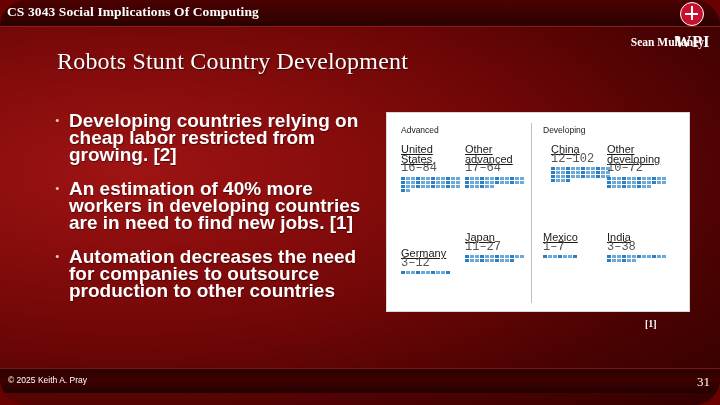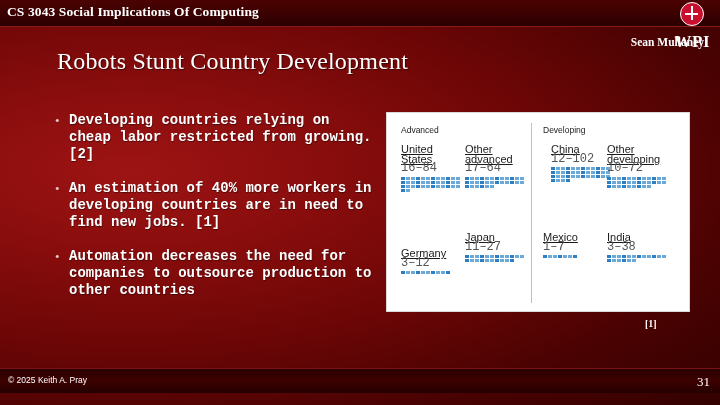--- a/index.html
+++ b/index.html
@@ -13,20 +13,21 @@
     font-family: "Liberation Serif", serif;
     background: #6b0000;
   }
   .slide {
     position: relative;
     width: 720px;
     height: 405px;
     background:
       radial-gradient(ellipse 120% 90% at 18% 42%, #9e1414 0%, #8a0d0d 22%, #6d0606 48%, #4a0202 72%, #2d0000 100%);
     overflow: hidden;
+    border-radius: 26px;
   }
   
   .topbar {
     position: absolute;
     top: 0; left: 0;
     width: 720px;
     height: 26px;
     background: linear-gradient(to bottom, #4c0202 0%, #3a0101 55%, #2a0000 100%);
     border-bottom: 1px solid #8b1a1a;
   }
@@ -118,24 +119,24 @@
   }
   .bullet-dot {
     color: #e8c9c9;
     font-size: 13px;
     line-height: 17px;
     width: 14px;
     flex: 0 0 14px;
   }
   .bullet-text {
     color: #ffffff;
-    font-size: 14px;
+    font-size: 19px;
     line-height: 17px;
     font-weight: bold;
-    font-family: Liberation Mono, monospace;
+    font-family: Liberation Sans, sans-serif;
     text-shadow: 0.5px 0.5px 1px rgba(0,0,0,0.45);
   }
   
   .figure {
     position: absolute;
     left: 386px;
     top: 112px;
     width: 304px;
     height: 200px;
     background: #ffffff;

